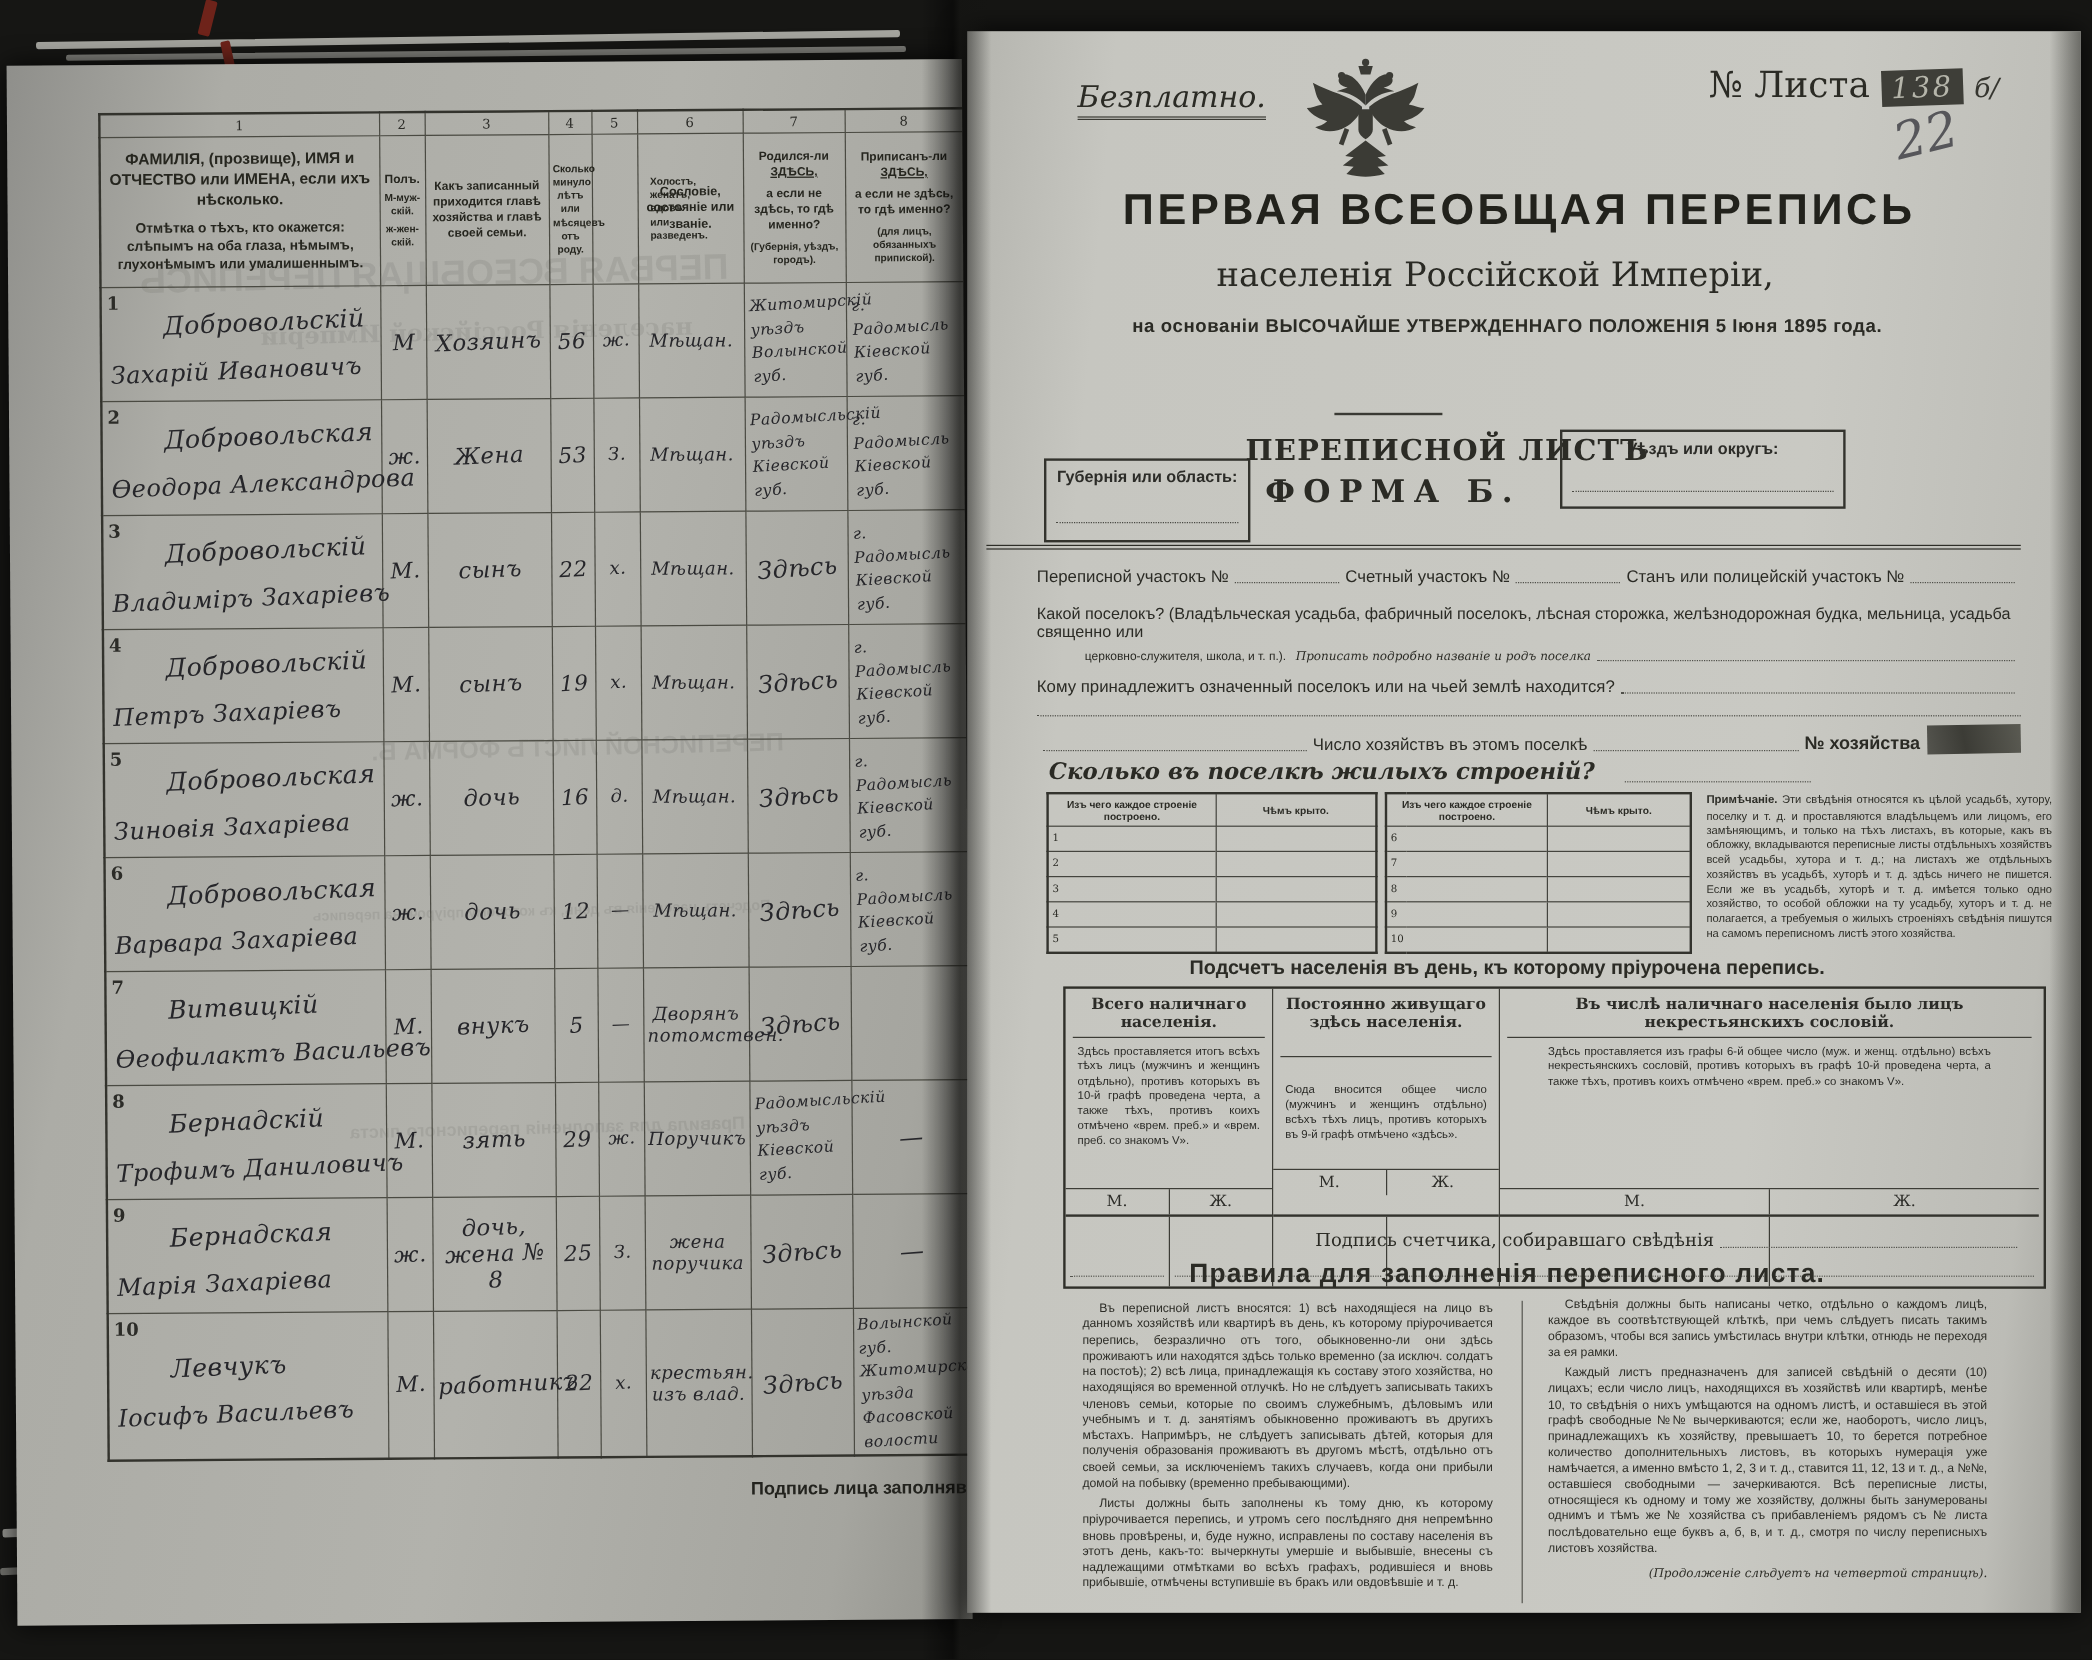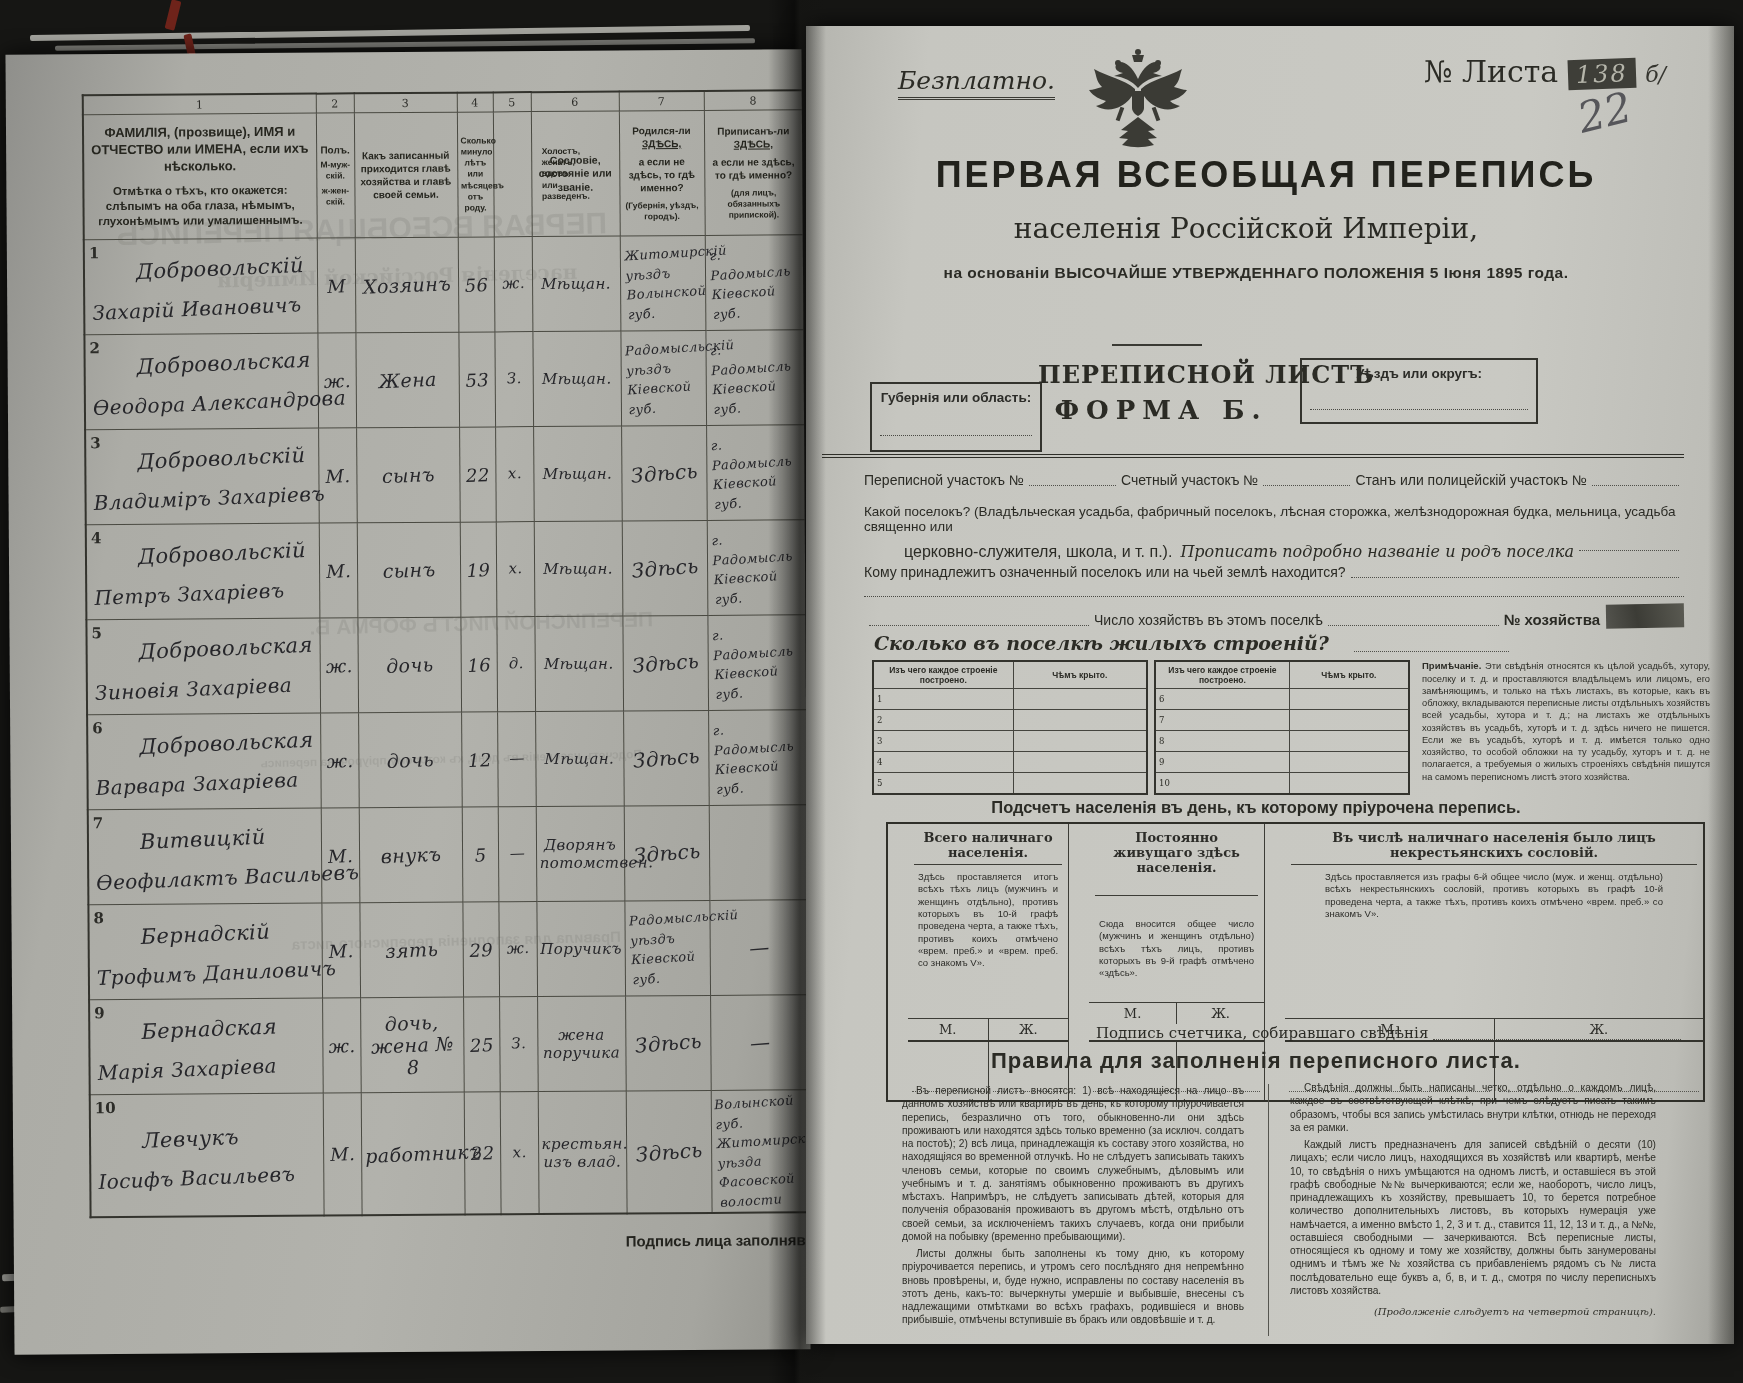--- a/index.html
+++ b/index.html
@@ -80,21 +80,21 @@
   .btbl th,.btbl td{border:1px solid #44443e;font-size:8.5px;padding:1px 3px;}
   .btbl th{font-weight:bold;text-align:center;height:24px;line-height:1.2;}
   .btbl td{height:18px;}
   .bnum{font-family:"DejaVu Serif",serif;font-size:11px;width:16px;text-align:left;border-right:none!important;}
   .bline{border-left:none!important;border-top:none;border-bottom:1px dotted #50504a!important;}
   .bcell{border-bottom:1px dotted #50504a!important;}
   .note{font-size:9.3px;line-height:1.32;text-align:justify;color:#2e2e28;}
   .note b{font-size:9.5px;}
   
   .ptable{position:absolute;display:flex;border:2px solid #2f2f29;}
-  .pcol{border-right:1px solid #3c3c36;display:flex;flex-direction:column;padding-left:20px;}
+  .pcol{border-right:1px solid #3c3c36;display:flex;flex-direction:column;}
   .pcol:last-child{border-right:none;}
   .ptitle{font-family:"DejaVu Serif",serif;font-weight:bold;font-size:13px;text-align:center;
     padding:6px 8px 4px 8px;}
   .prule{border-top:1px solid #3c3c36;margin:0 6px;}
   .pexp{font-size:9.5px;line-height:1.3;text-align:justify;padding:6px 10px;flex:1;}
   .mj{display:flex;border-top:1px solid #3c3c36;}
   .mj div{flex:1;text-align:center;font-family:"DejaVu Serif",serif;font-size:13px;padding:3px 0;
     border-right:1px solid #3c3c36;}
   .mj div:last-child{border-right:none;}
   .pempty{display:flex;height:58px;border-top:2px solid #33332d;}
@@ -521,21 +521,21 @@
       <span>Переписной участокъ №</span>
         <span class="dots"></span>
       <span>Счетный участокъ №</span>
         <span class="dots"></span>
       <span>Станъ или полицейскій участокъ №</span>
         <span class="dots" style="min-width:40px;"></span>
     </div>
 
     <div class="rp" style="left:58px;top:478px;width:820px;font-size:13.5px;">
       <div>Какой поселокъ?  (Владѣльческая усадьба, фабричный поселокъ, лѣсная сторожка, желѣзнодорожная будка, мельница, усадьба священно или</div>
-      <div class="flexline" style="margin-top:8px;font-size:16px;align-items:center;">
+      <div class="flexline" style="margin-top:8px;font-size:10px;">
         <span style="margin-left:40px;">церковно-служителя, школа, и т. п.).</span>
         <span class="ital" style="margin-left:8px;">Прописать подробно названіе и родъ поселка</span>
         <span class="dots"></span>
       </div>
     </div>
 
     <div class="rp flexline" style="left:58px;top:538px;width:820px;">
       <span>Кому принадлежитъ означенный поселокъ или на чьей землѣ находится?</span>
         <span class="dots"></span>
     </div>

